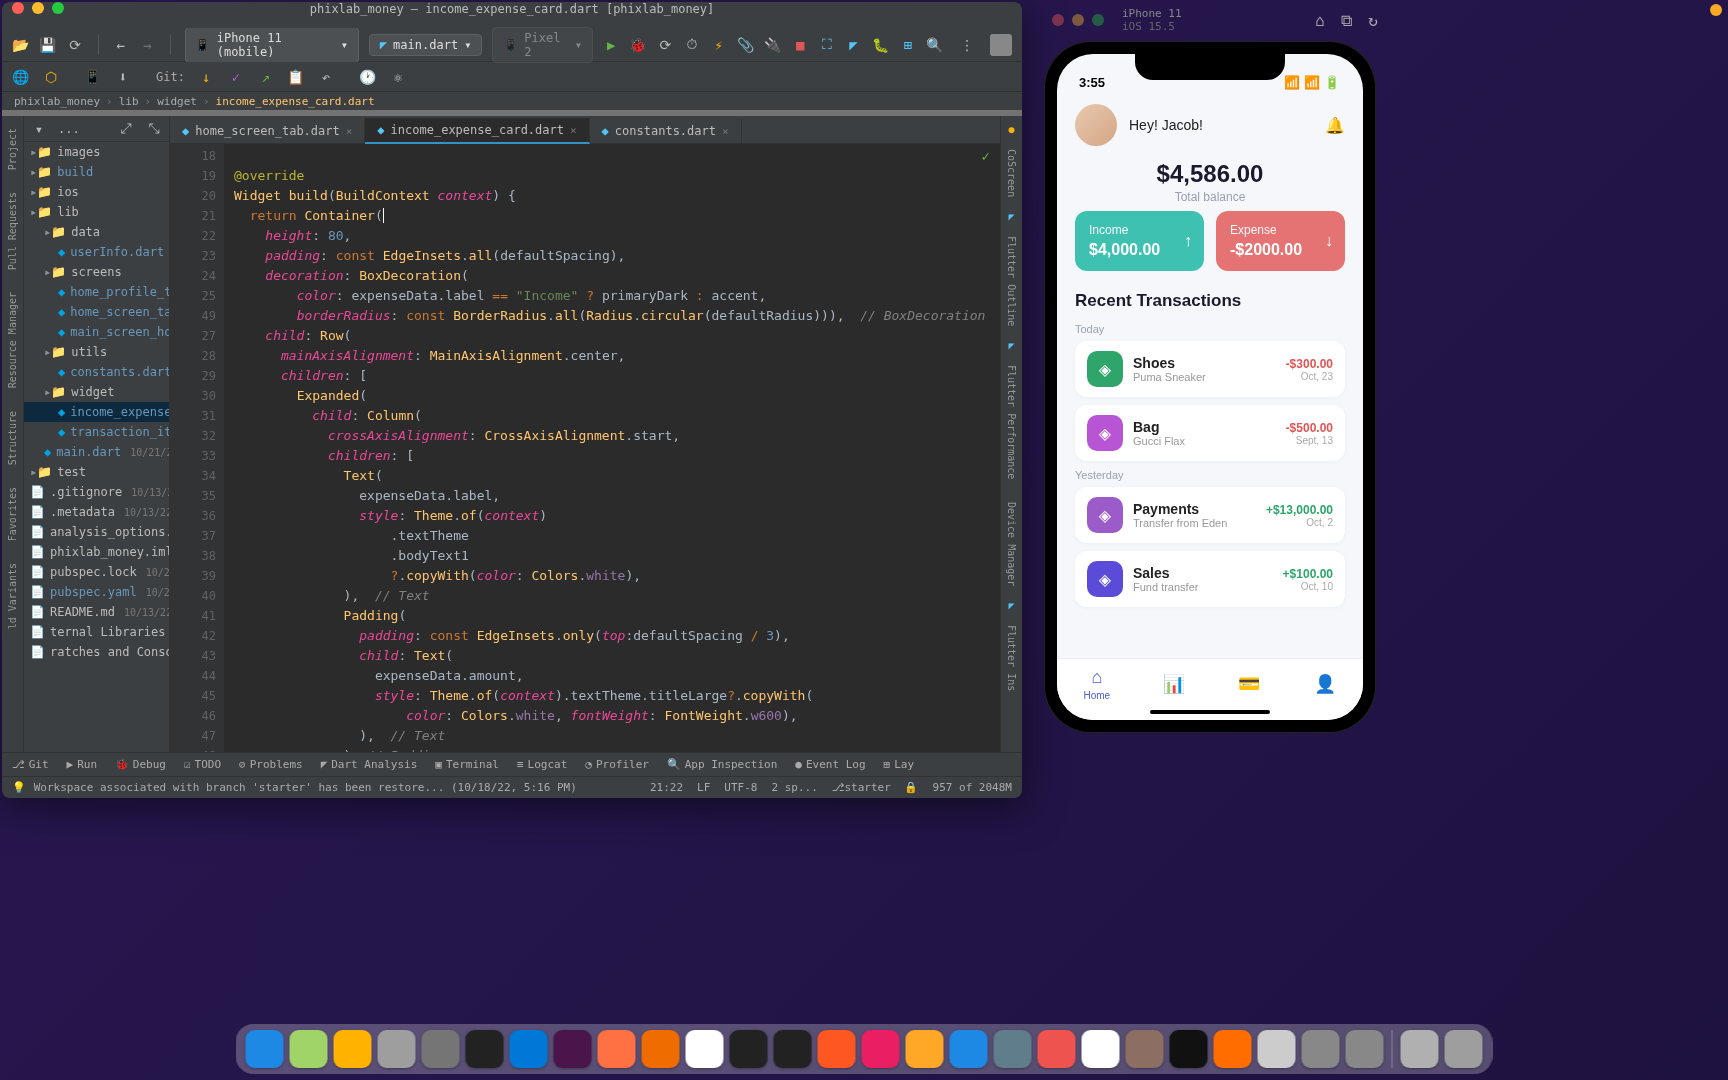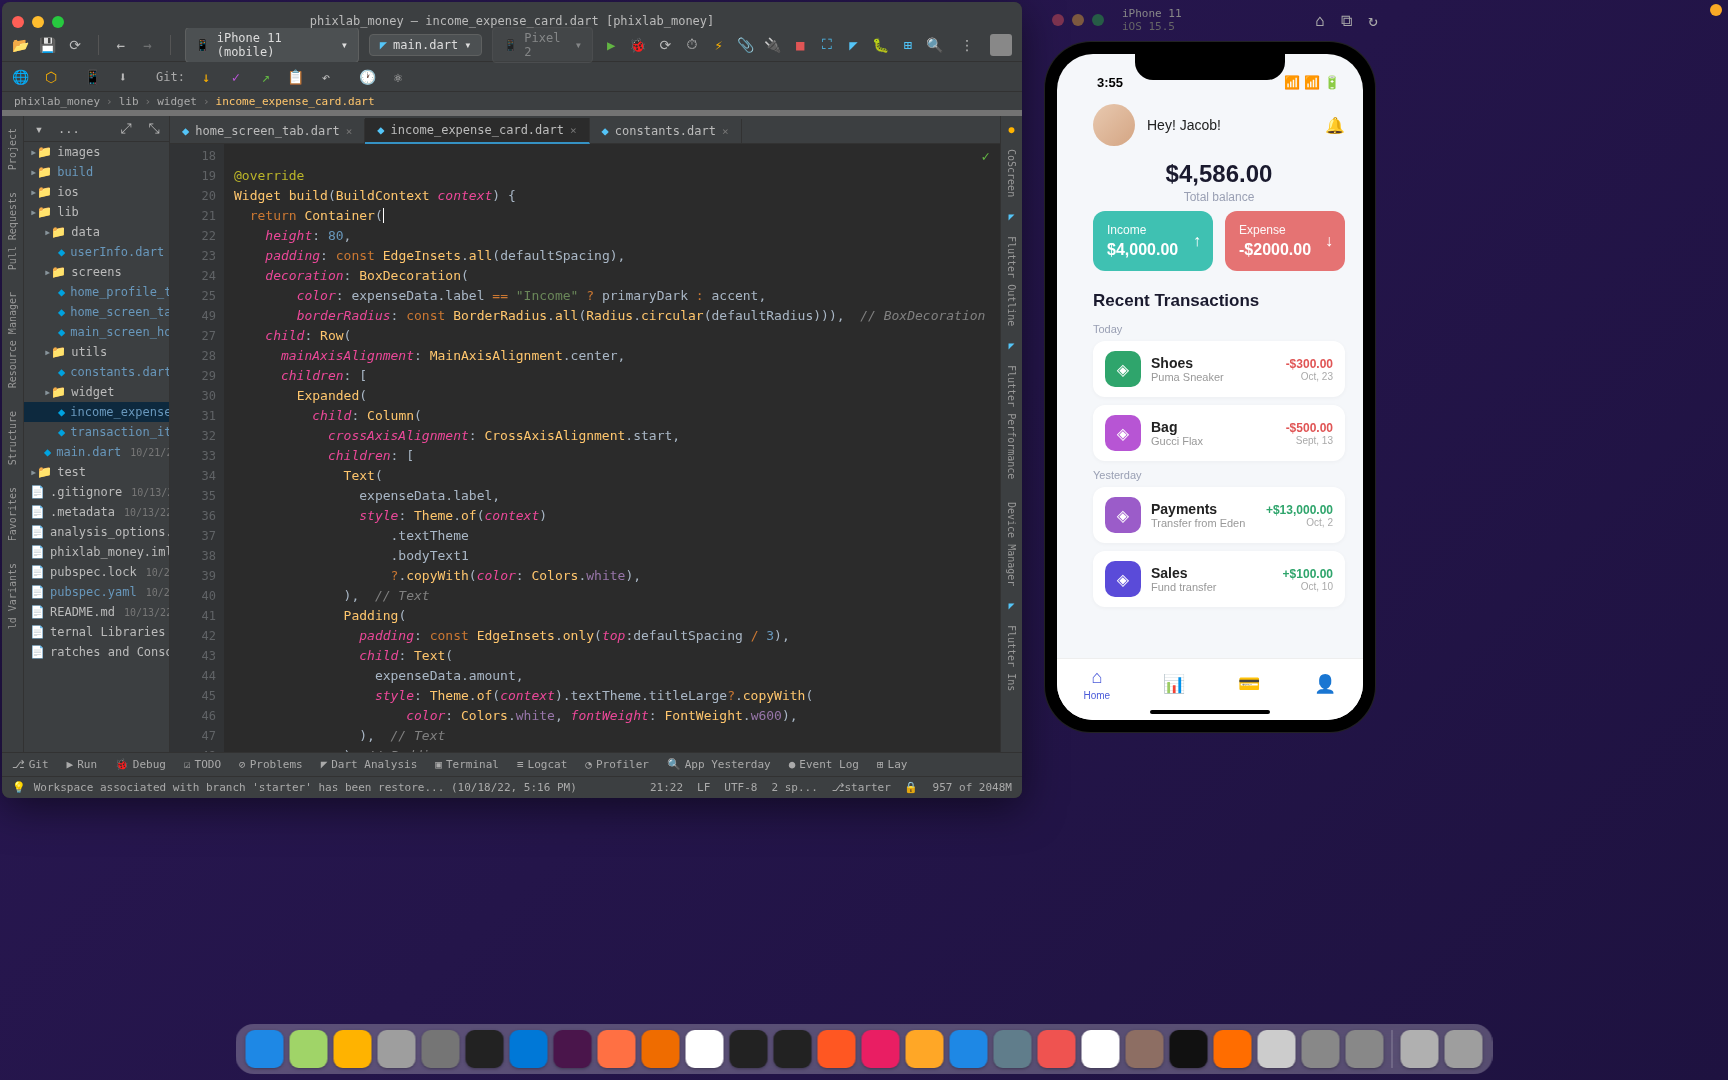--- a/index.html
+++ b/index.html
@@ -19,21 +19,21 @@
     background: #2b2b2b;
     border-radius: 8px;
     display: flex; flex-direction: column;
     overflow: hidden;
     box-shadow: 0 10px 40px rgba(0,0,0,0.5);
   }
 
   
   .titlebar {
     height: 26px; background: #3c3f41;
-    display: flex; align-items: flex-end;
+    display: flex; align-items: flex-start;
     position: relative;
   }
   .traffic-lights { display: flex; gap: 8px; margin-left: 10px; }
   .traffic-lights span { width: 12px; height: 12px; border-radius: 50%; }
   .tl-close { background: #ff5f56; }
   .tl-min { background: #ffbd2e; }
   .tl-max { background: #27c93f; }
   .titlebar-title {
     position: absolute; left: 0; right: 0; text-align: center;
     color: #bbb; font-size: 12px; pointer-events: none;
@@ -219,21 +219,20 @@
     width: 330px; height: 690px;
     background: #000; border-radius: 46px;
     padding: 12px; position: relative;
     box-shadow: 0 0 0 1px #222;
   }
   .phone-screen {
     width: 100%; height: 100%; background: #f5f7fa;
     border-radius: 36px; overflow: hidden;
     position: relative;
     font-family: -apple-system, 'Helvetica Neue', sans-serif;
-    padding-left: 18px;
   }
   .notch {
     position: absolute; top: 0; left: 50%; transform: translateX(-50%);
     width: 150px; height: 26px; background: #000;
     border-radius: 0 0 18px 18px; z-index: 10;
   }
   .home-indicator {
     position: absolute; bottom: 6px; left: 50%; transform: translateX(-50%);
     width: 120px; height: 4px; background: #000; border-radius: 3px; z-index: 10;
   }
@@ -628,21 +627,21 @@
   <div class="bottom-tools">
     <span class="item">⎇ <span>Git</span></span>
     <span class="item">▶ <span>Run</span></span>
     <span class="item">🐞 <span>Debug</span></span>
     <span class="item">☑ <span>TODO</span></span>
     <span class="item">⊘ <span>Problems</span></span>
     <span class="item">◤ <span>Dart Analysis</span></span>
     <span class="item">▣ <span>Terminal</span></span>
     <span class="item">≡ <span>Logcat</span></span>
     <span class="item">◔ <span>Profiler</span></span>
-    <span class="item">🔍 <span>App Yesterday</span></span>
+    <span class="item">🔍 <span>App Inspection</span></span>
     <span class="item">● <span>Event Log</span></span>
     <span class="item">⊞ <span>Lay</span></span>
   </div>
 
   <div class="status-bar">
     <span>💡</span>
     <span>Workspace associated with branch 'starter' has been restore... (10/18/22, 5:16 PM)</span>
     <div class="right-grp">
       <span>21:22</span>
       <span>LF</span>

